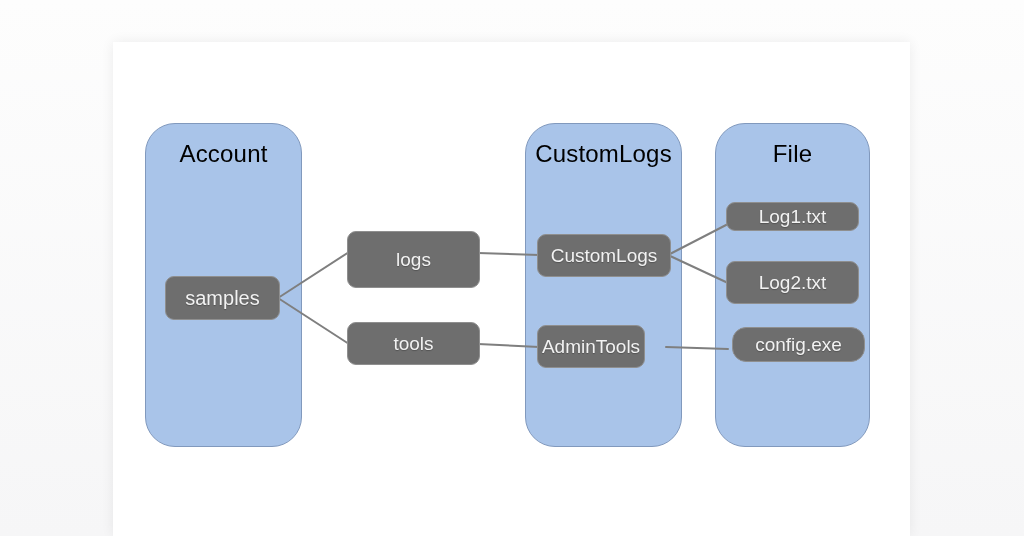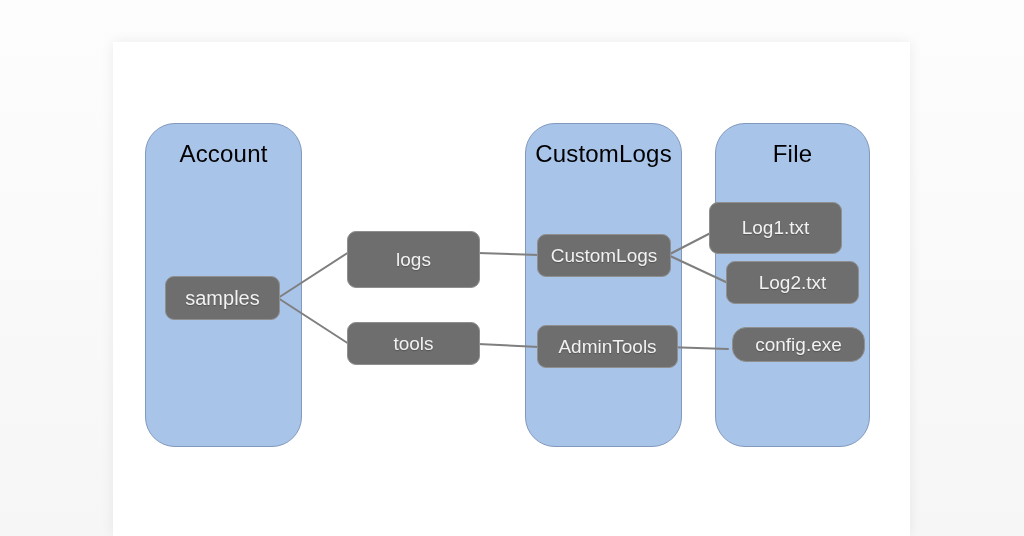--- a/index.html
+++ b/index.html
@@ -59,22 +59,22 @@
     font-size: 19px;
     display: flex;
     align-items: center;
     justify-content: center;
     text-shadow: 0 1px 1px rgba(0,0,0,0.25);
   }
   .node-samples    { left: 165px; top: 276px; width: 115px; height: 44px; font-size: 20px; }
   .node-logs       { left: 347px; top: 231px; width: 133px; height: 57px; }
   .node-tools      { left: 347px; top: 322px; width: 133px; height: 43px; }
   .node-customlogs { left: 537px; top: 234px; width: 134px; height: 43px; }
-  .node-admintools { left: 537px; top: 325px; width: 141px; height: 43px; text-align: right; }
-  .node-log1       { left: 709px; top: 202px; width: 133px; height: 52px; }
+  .node-admintools { left: 537px; top: 325px; width: 108px; height: 43px; text-align: right; }
+  .node-log1       { left: 726px; top: 202px; width: 133px; height: 29px; }
   .node-log2       { left: 726px; top: 261px; width: 133px; height: 43px; }
   .node-config     { left: 732px; top: 327px; width: 133px; height: 35px; border-radius: 14px; }
 </style>
 </head>
 <body>
 
 <div class="stage">
 
   <div class="card"></div>
 

